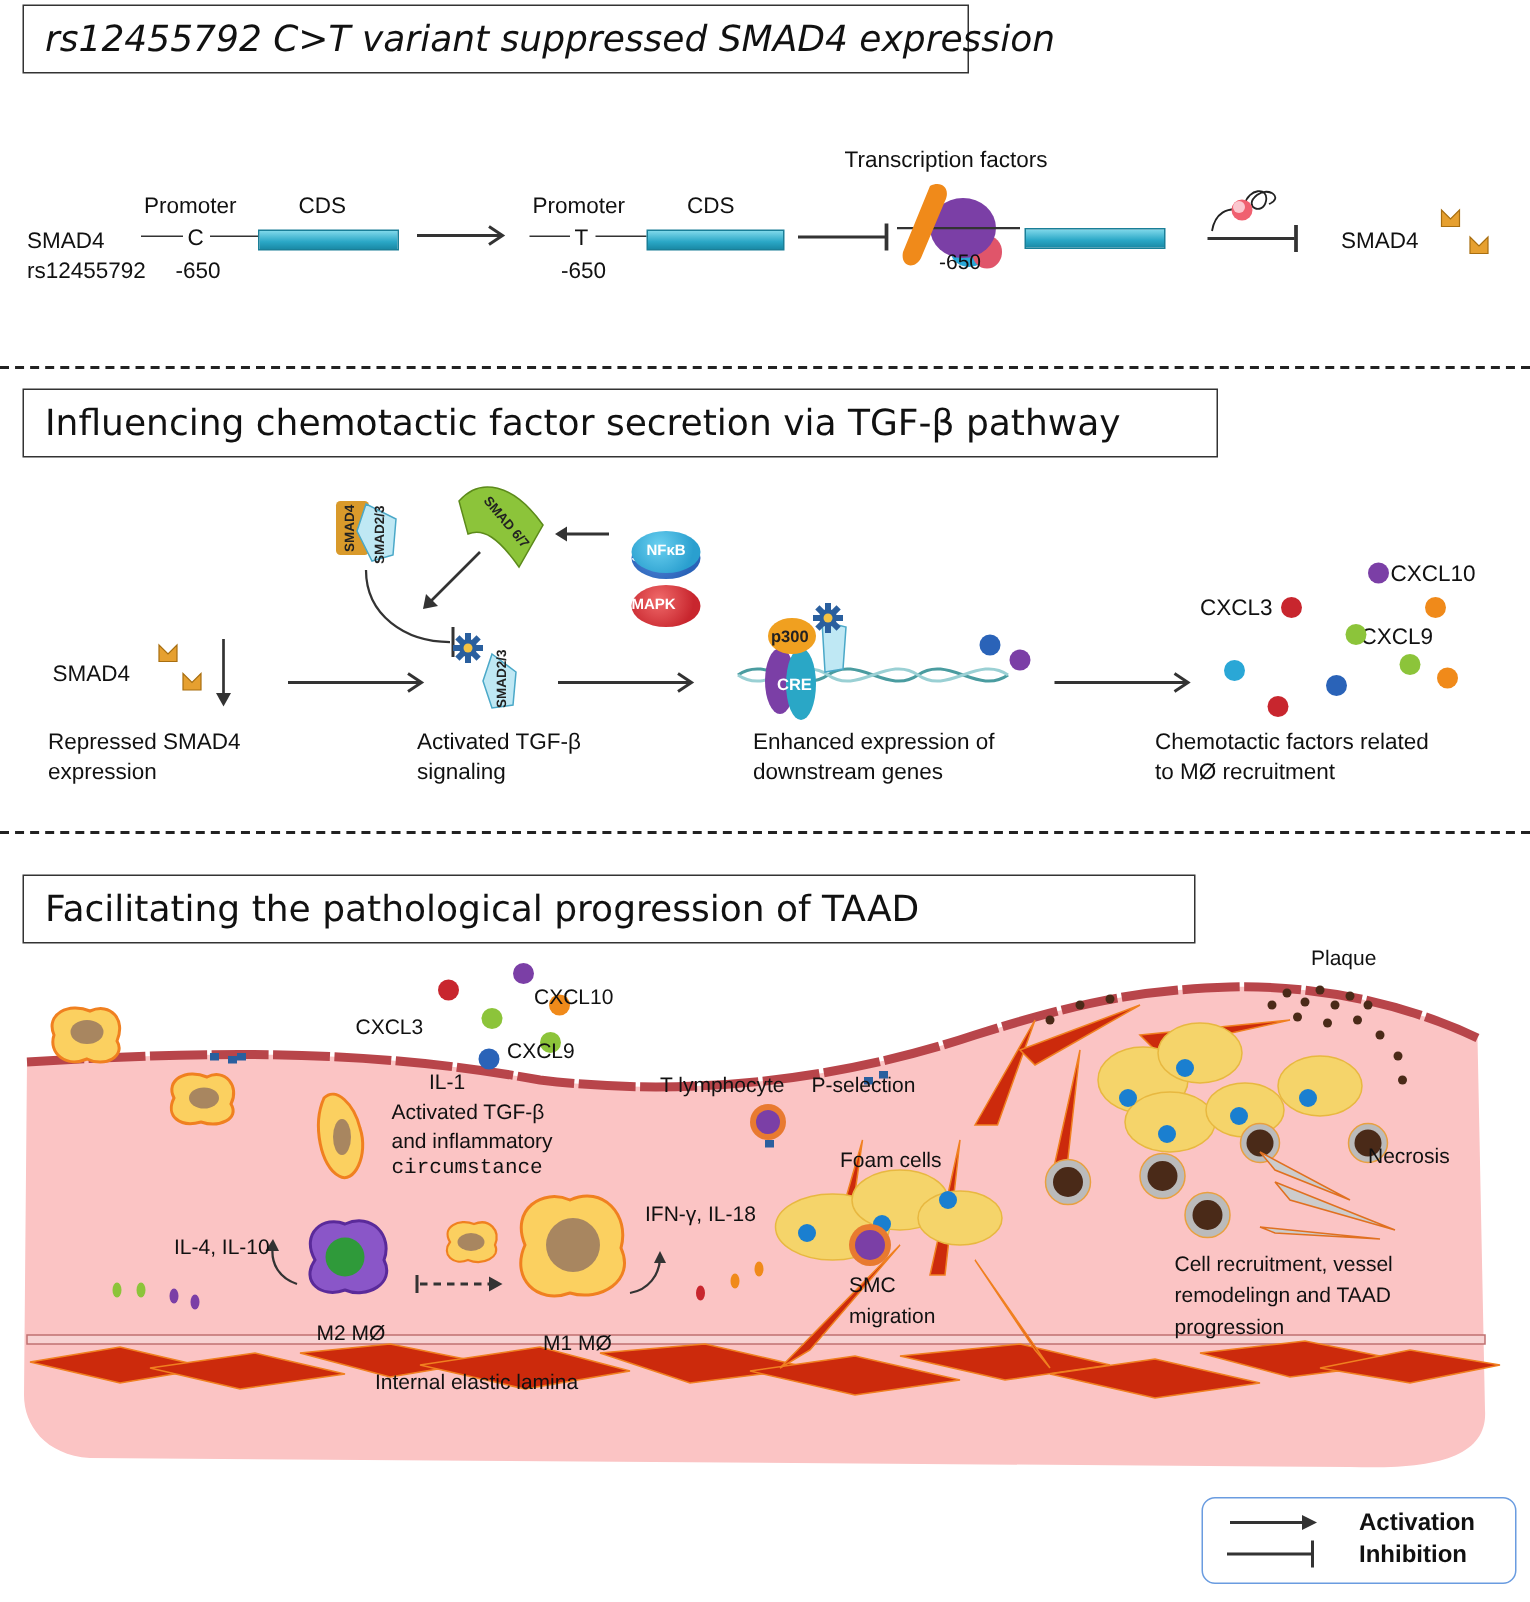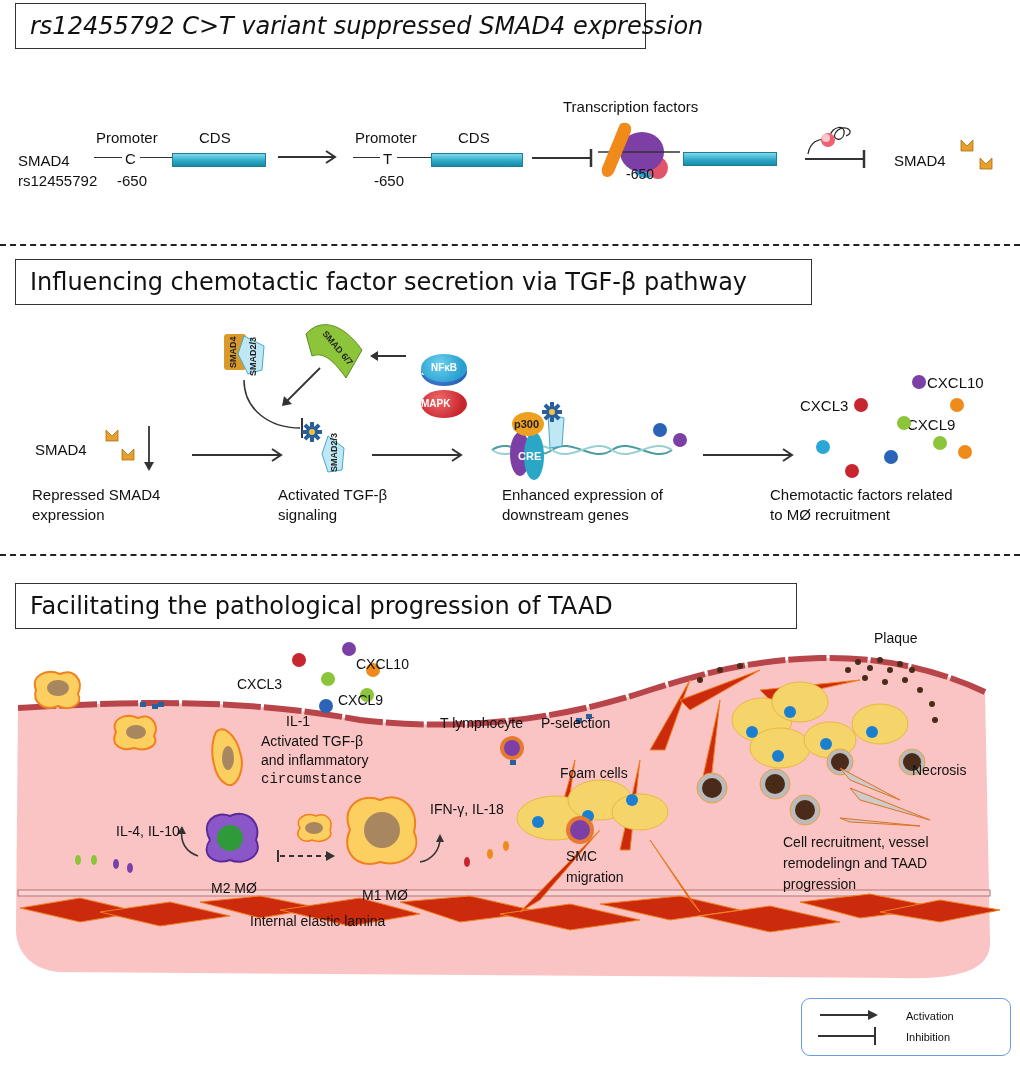--- a/index.html
+++ b/index.html
@@ -6,21 +6,21 @@
   body{width:1020px;height:1068px;position:relative;overflow:hidden;font-family:"Liberation Sans",sans-serif;color:#111;}
   .abs{position:absolute;}
   .section-title{position:absolute;border:1.5px solid #333;background:#fff;font-family:"DejaVu Sans",sans-serif;font-size:24px;line-height:44px;padding:0 14px;white-space:nowrap;color:#111;box-sizing:border-box;}
   .divider{position:absolute;left:0;width:1020px;height:0;border-top:2px dashed #222;}
   .lbl{position:absolute;font-size:15px;white-space:nowrap;line-height:18px;text-align:center;}
   .lbl-sm{position:absolute;font-size:14px;white-space:nowrap;line-height:17px;}
   .cds{position:absolute;height:12px;background:linear-gradient(#7fd8ea,#2aa7c6 60%,#1a8aa6);border:1px solid #1a7f98;}
   .line{position:absolute;height:0;border-top:1.5px solid #333;}
   svg{position:absolute;overflow:visible;}
   .legend{position:absolute;left:801px;top:998px;width:210px;height:58px;border:1.5px solid #6a9ce0;border-radius:9px;background:#fff;box-sizing:border-box;}
-  .legend .lbl{font-size:11px;}
+  .legend .lbl{font-size:16px;font-weight:bold;}
   .tissue{position:absolute;}
 </style>
 </head>
 <body>
 
 <div class="section-title" style="left:15px;top:3px;width:631px;font-style:italic;">rs12455792 C&gt;T variant suppressed SMAD4 expression</div>
 
 <div class="lbl" style="left:96px;top:129px;">Promoter</div>
 <div class="lbl" style="left:199px;top:129px;">CDS</div>
 <div class="lbl" style="left:18px;top:152px;">SMAD4</div>

